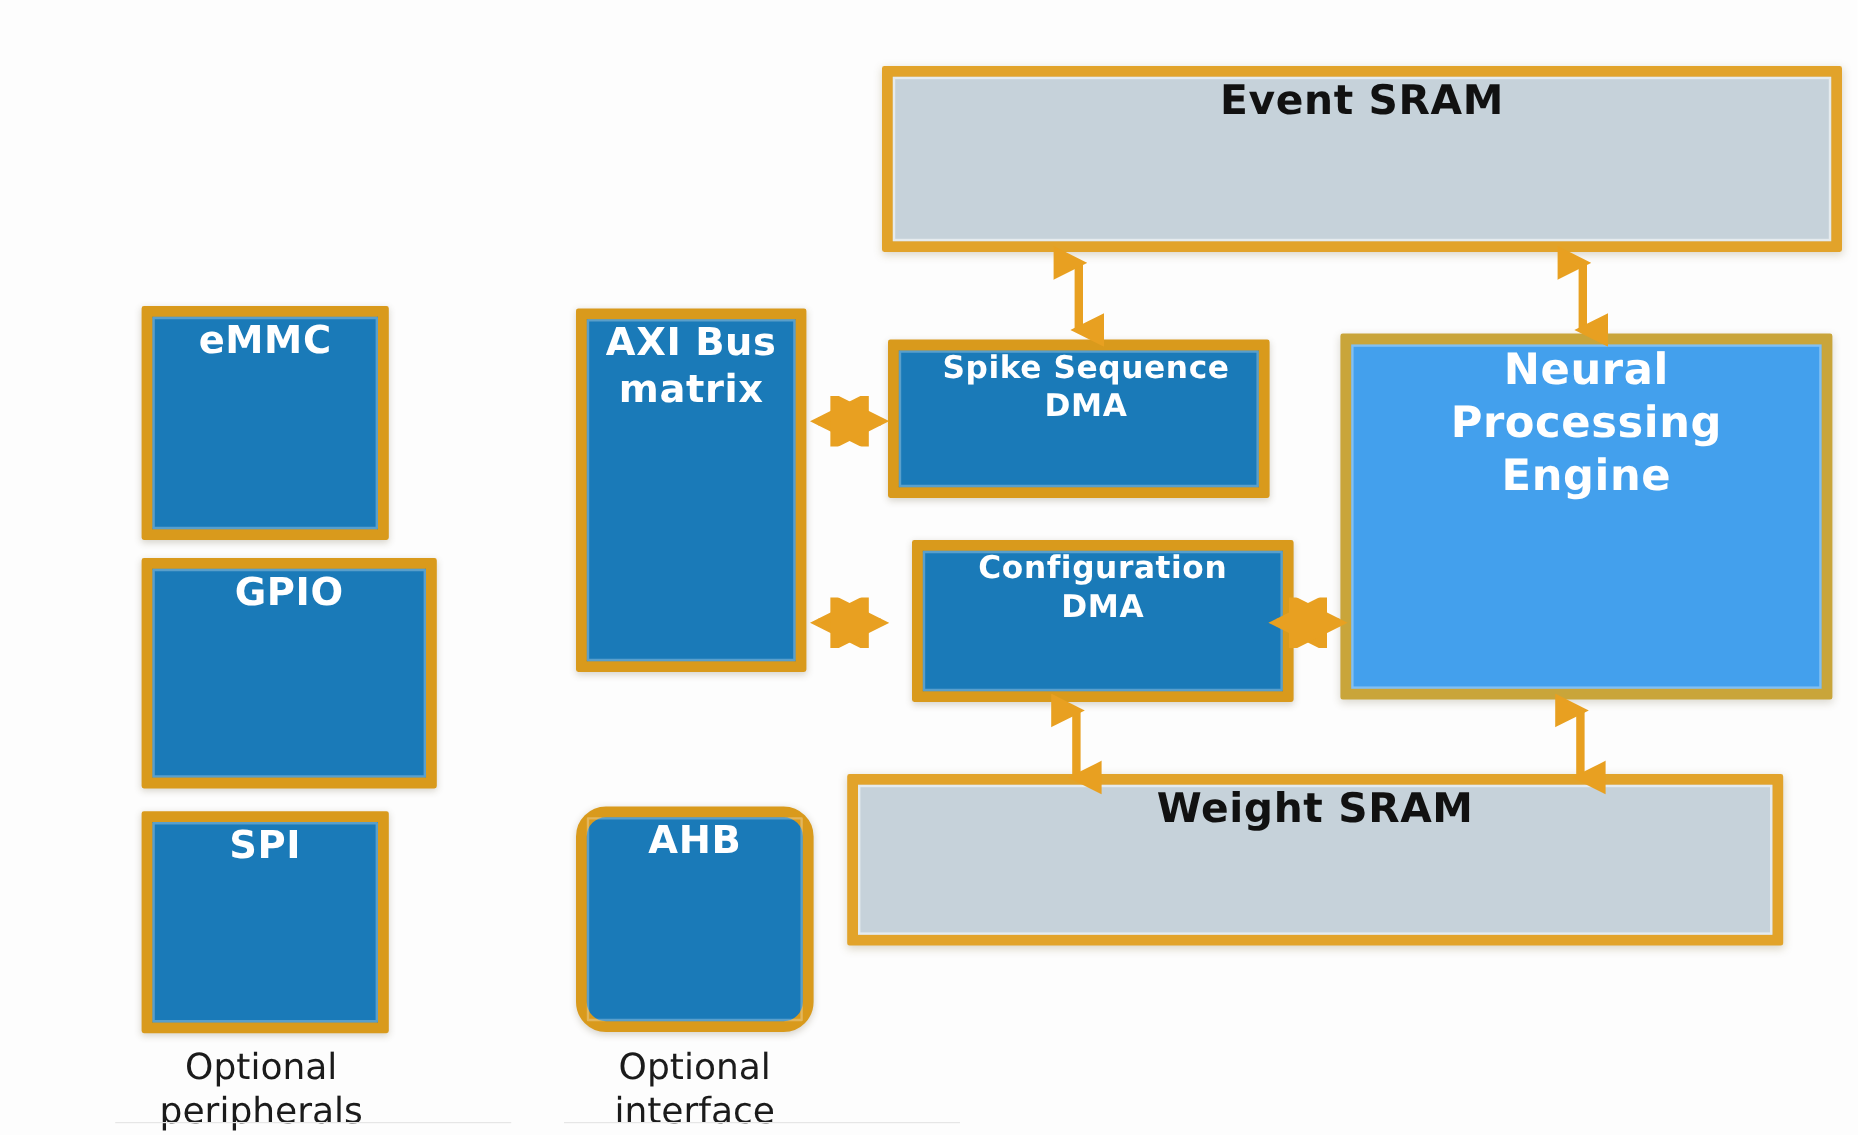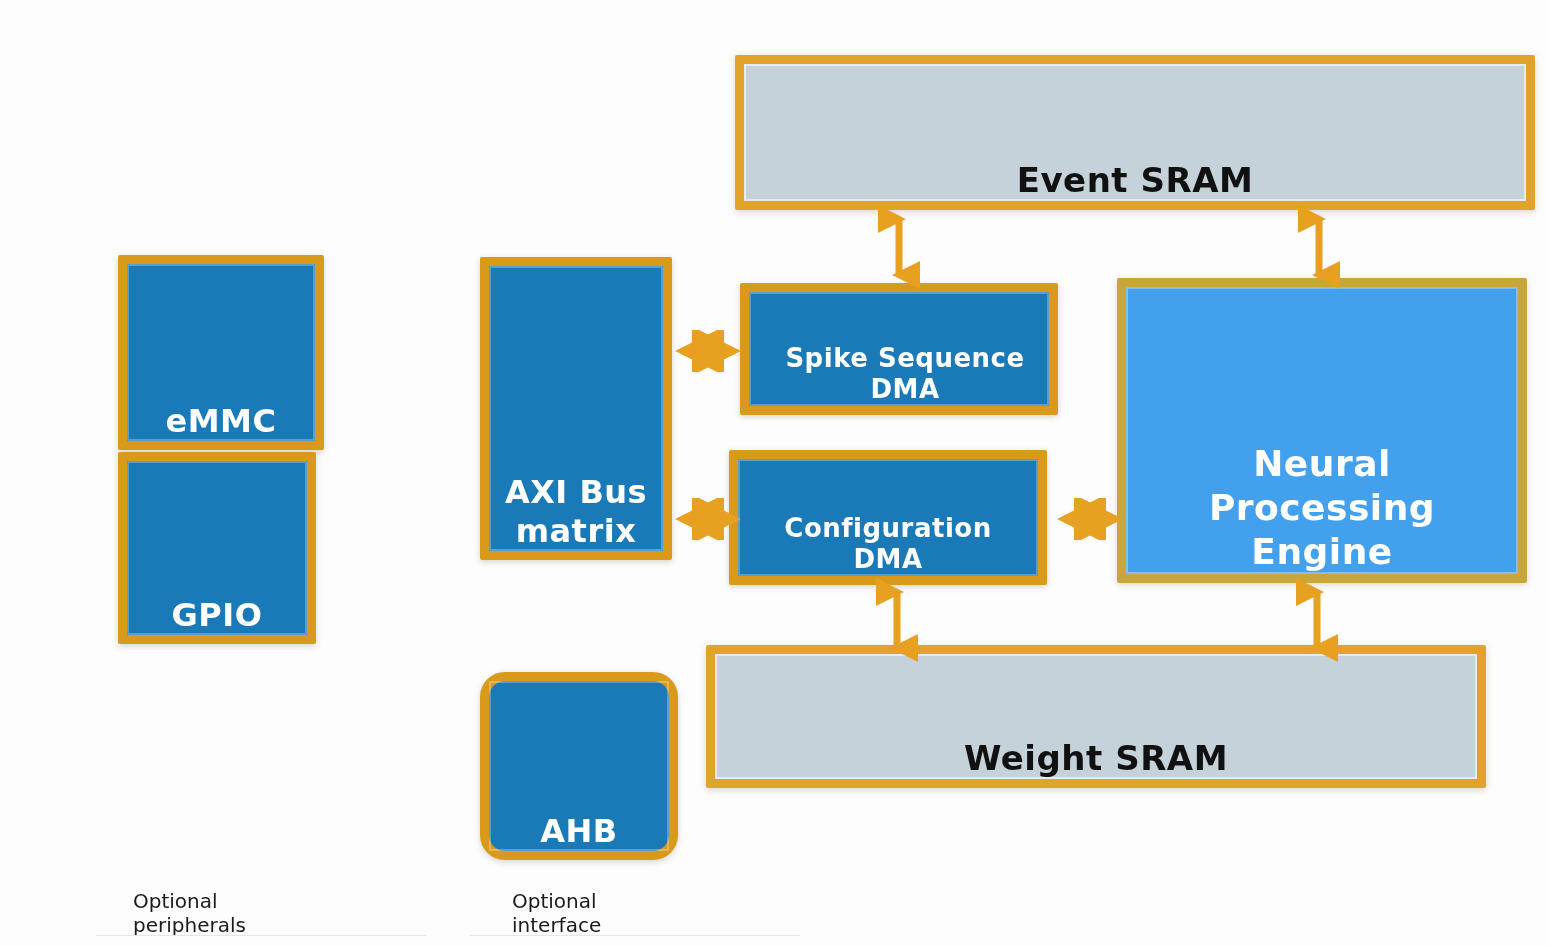--- a/index.html
+++ b/index.html
@@ -15,21 +15,21 @@
     overflow: hidden;
     font-family: "DejaVu Sans", sans-serif;
   }
 
   
   .block {
     position: absolute;
     box-sizing: border-box;
     border-style: solid;
     display: flex;
-    align-items: flex-end;
+    align-items: flex-start;
     justify-content: center;
     text-align: center;
     line-height: 1.22;
     border-radius: 2px;
   }
 
   .block .label {
     display: block;
     width: 92%;
     white-space: pre-line;
@@ -93,26 +93,25 @@
 
   
   .arrow {
     position: absolute;
   }
 
   
   .caption {
     position: absolute;
     color: #1b1b1b;
-    font-size: 20px;
+    font-size: 30px;
     font-weight: 500;
     line-height: 1.22;
     white-space: pre-line;
-    text-align: left;
-    margin-top: 17px;
+    text-align: center;
   }
 
   .hairline {
     position: absolute;
     background: #e6e6e6;
     height: 1px;
   }
 </style>
 </head>
 <body>
@@ -120,40 +119,43 @@
 <div id="canvas">
 
   <div class="block blk-sram" style="left:735px; top:55px; width:800px; height:155px;">
     <span class="label">Event SRAM</span>
   </div>
 
   <div class="block blk-dark" style="left:118px; top:255px; width:206px; height:195px;">
     <span class="label">eMMC</span>
   </div>
 
-  <div class="block blk-dark" style="left:118px; top:452px; width:198px; height:192px;">
+  <div class="block blk-dark" style="left:118px; top:465px; width:246px; height:192px;">
     <span class="label">GPIO</span>
   </div>
 
+  <div class="block blk-dark" style="left:118px; top:676px; width:206px; height:185px;">
+    <span class="label">SPI</span>
+  </div>
 
   <div class="block blk-dark" style="left:480px; top:257px; width:192px; height:303px;">
     <span class="label">AXI Bus
 matrix</span>
   </div>
 
   <div class="block blk-dark" style="left:480px; top:672px; width:198px; height:188px;border-radius:25px;">
     <span class="label">AHB</span>
   </div>
 
   <div class="block blk-dark" style="left:740px; top:283px; width:318px; height:132px; font-size:26px;padding-left:12px;">
     <span class="label">Spike Sequence
 DMA</span>
   </div>
 
-  <div class="block blk-dark" style="left:729px; top:450px; width:318px; height:135px; font-size:26px;">
+  <div class="block blk-dark" style="left:760px; top:450px; width:318px; height:135px; font-size:26px;">
     <span class="label">Configuration
 DMA</span>
   </div>
 
   <div class="block blk-light" style="left:1117px; top:278px; width:410px; height:305px;">
     <span class="label">Neural
 Processing
 Engine</span>
   </div>
 

